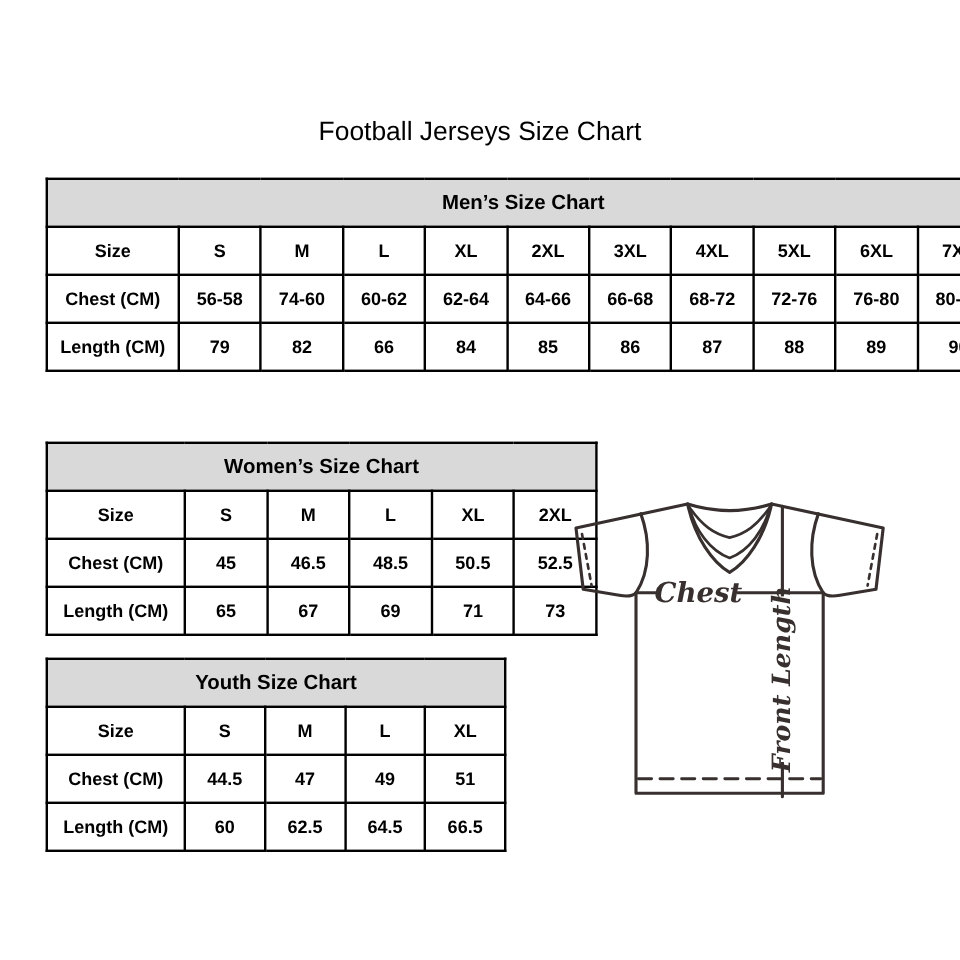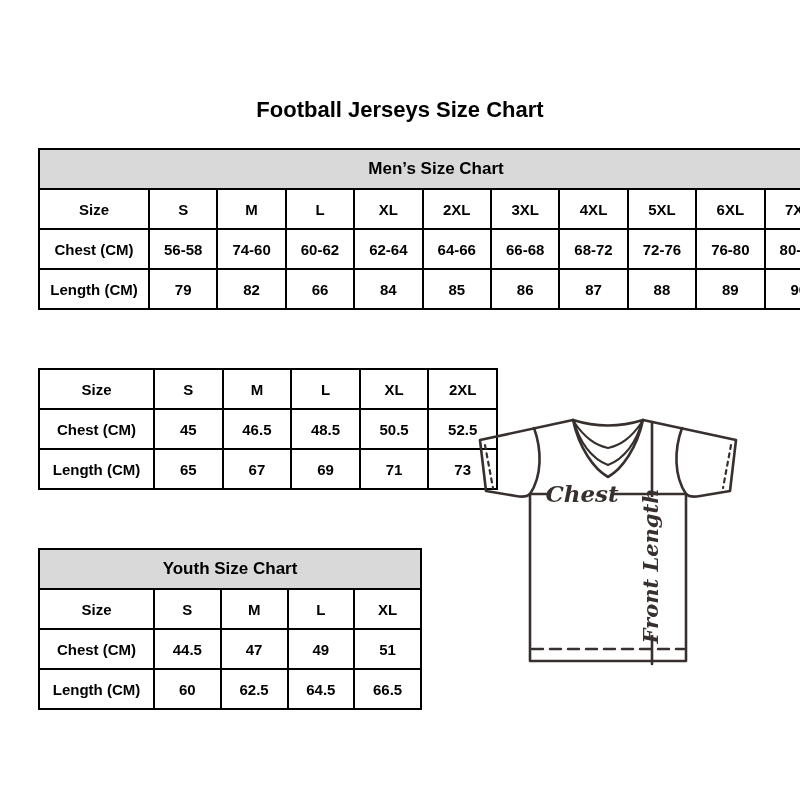--- a/index.html
+++ b/index.html
@@ -15,21 +15,21 @@
     color: #000000;
     overflow: hidden;
   }
   .page-title {
     position: absolute;
     top: 97px;
     left: 0;
     width: 800px;
     text-align: center;
     font-size: 22px;
-    font-weight: 700;
+    font-weight: 400;
     color: #000000;
   }
   table.size-table {
     position: absolute;
     border-collapse: collapse;
     table-layout: fixed;
     background: #ffffff;
   }
   #mens-table   { left: 38px; top: 148px; width: 796px; }
   #womens-table { left: 38px; top: 368px; width: 460px; }
@@ -140,20 +140,23 @@
     <colgroup>
       <col class="label-col">
       <col>
       <col>
       <col>
       <col>
       <col>
     </colgroup>
     <tbody>
       <tr>
+        <td colspan="6" class="tbl-title">Women’s Size Chart</td>
+      </tr>
+      <tr>
         <td>Size</td>
         <td>S</td>
         <td>M</td>
         <td>L</td>
         <td>XL</td>
         <td>2XL</td>
       </tr>
       <tr>
         <td>Chest (CM)</td>
         <td>45</td>

